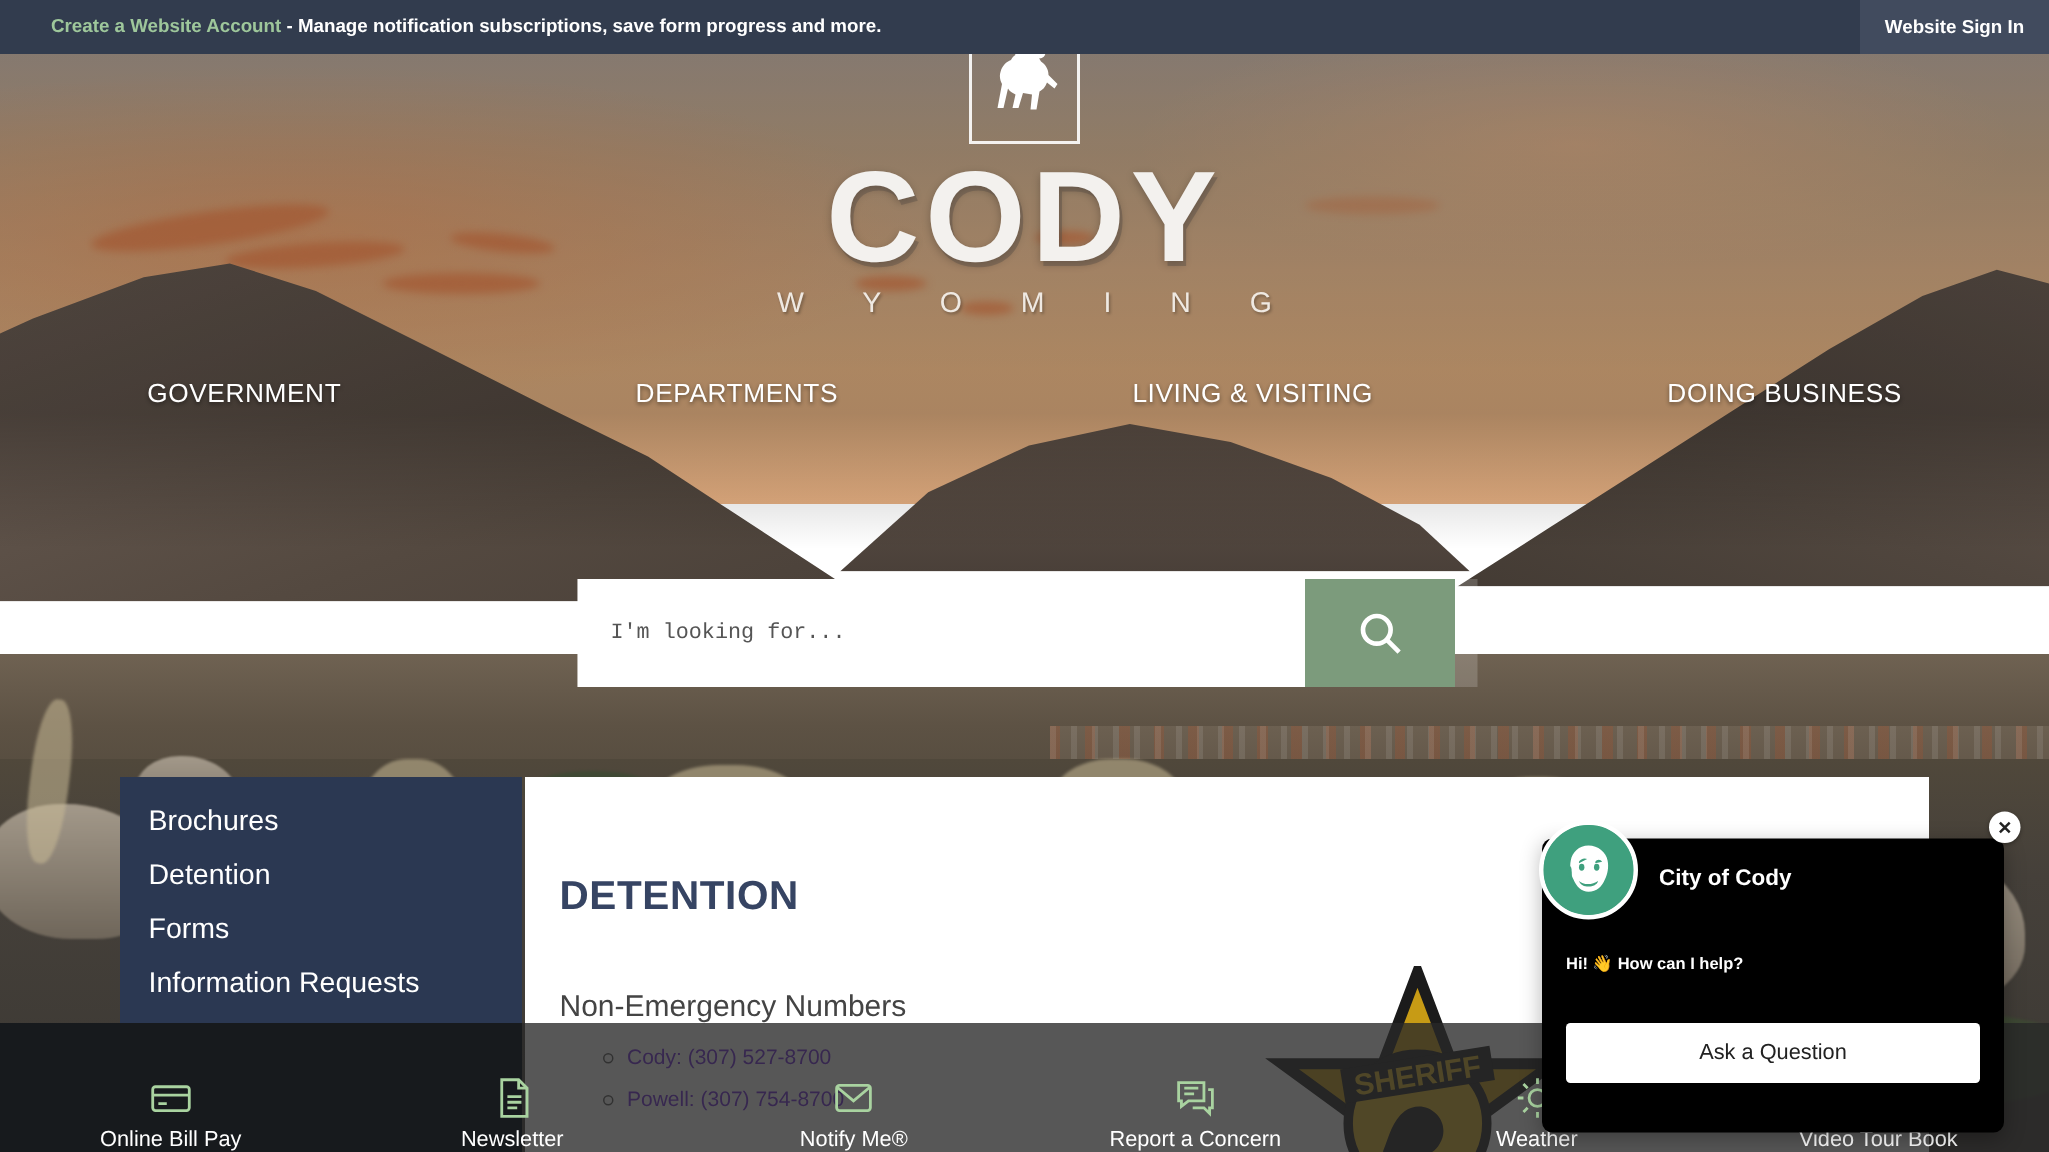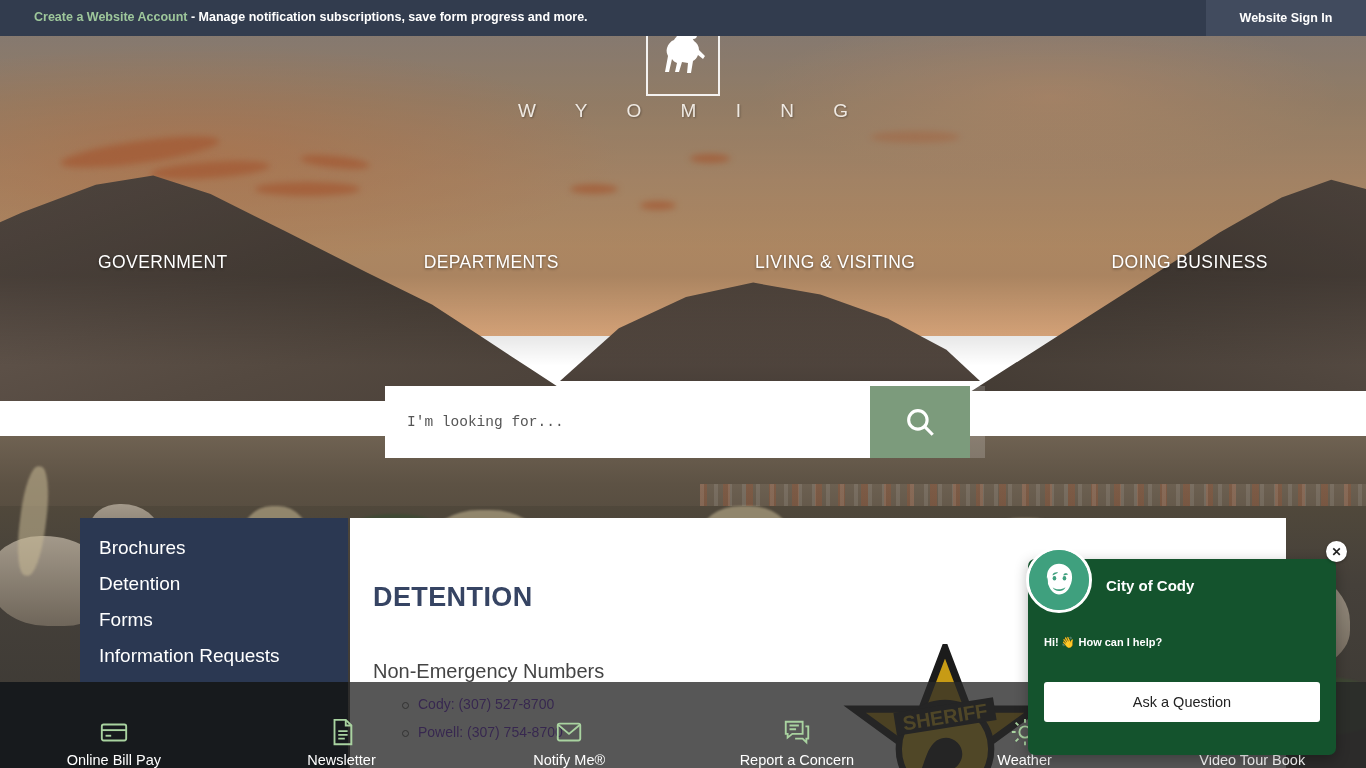--- a/index.html
+++ b/index.html
@@ -15,21 +15,21 @@
   .topbar {
     position: absolute; left: 0; top: 0; width: 1366px; height: 36px;
     background: #323c4e; z-index: 60;
   }
   .topbar-text {
     position: absolute; left: 34px; top: 10px;
     font-size: 12.5px; font-weight: bold; color: #ffffff; white-space: nowrap;
   }
   .topbar-text .acct { color: #9ec79b; }
   .signin-btn {
-    position: absolute; right: 0; top: 0; width: 160px; height: 36px;
+    position: absolute; right: 0; top: 0; width: 126px; height: 36px;
     background: #414b5e; color: #fff; font-size: 12.5px; font-weight: bold;
     display: flex; align-items: center; justify-content: center; cursor: pointer;
   }
 
   
   .hero {
     position: absolute; left: 0; top: 36px; width: 1366px; height: 732px;
     overflow: hidden;
   }
   .hero-sky {
@@ -219,21 +219,21 @@
     flex: 1; text-align:center; color:#fff; cursor:pointer;
     display:flex; flex-direction:column; align-items:center; justify-content:center; gap: 5px;
   }
   .qlink .qicon { width: 30px; height: 30px; }
   .qlink .qicon svg { width:100%; height:100%; display:block; }
   .qlink .qlabel { font-size: 14.5px; }
 
   
   .chat {
     position:absolute; left: 1028px; top: 559px; width: 308px; height: 196px;
-    background: #14532d; border-radius: 7px; z-index: 70;
+    background: #000000; border-radius: 7px; z-index: 70;
     box-shadow: 0 4px 14px rgba(0,0,0,.3);
   }
   .chat-head { position:absolute; left: 0; top: 0; width:100%; height: 62px; }
   .chat-avatar {
     position:absolute; left: -2px; top: -12px; width: 66px; height: 66px; border-radius:50%;
     background:#3fa07e; border: 3px solid #fff; overflow:hidden;
   }
   .chat-avatar svg { width: 100%; height: 100%; display:block; }
   .chat-title {
     position:absolute; left: 78px; top: 18px; color:#fff; font-size: 15px; font-weight:bold;
@@ -317,20 +317,21 @@
   <div class="logo-wrap">
     <div class="crest">
       <svg viewBox="0 0 64 92" fill="#fff">
         <rect x="30" y="0" width="2" height="22"></rect>
         <path d="M22 30c-3 1-6 4-7 8-1 3 0 6 1 8l-3 16h4l3-13c1 2 3 3 5 4l-2 9h4l3-10 6 1-1 10h4l2-12c2-1 4-3 5-6l5 4 2-3-6-6c0-4-2-7-5-9l-3-5 3-3-2-2-4 3c-2-1-5-1-7 0l-3-5-2 1 2 6c-2 1-3 2-4 4z"></path>
         <circle cx="28" cy="24" r="4"></circle>
         <path d="M30 22l4-6 2 1-4 7z"></path>
         <circle cx="41" cy="25" r="4"></circle>
       </svg>
     </div>
+    <div class="logo-cody">CODY</div>
     <div class="logo-wy">W Y O M I N G</div>
   </div>
 
   <div class="mainnav">
     <div class="navitem">GOVERNMENT</div>
     <div class="navitem">DEPARTMENTS</div>
     <div class="navitem">LIVING &amp; VISITING</div>
     <div class="navitem">DOING BUSINESS</div>
   </div>
 

